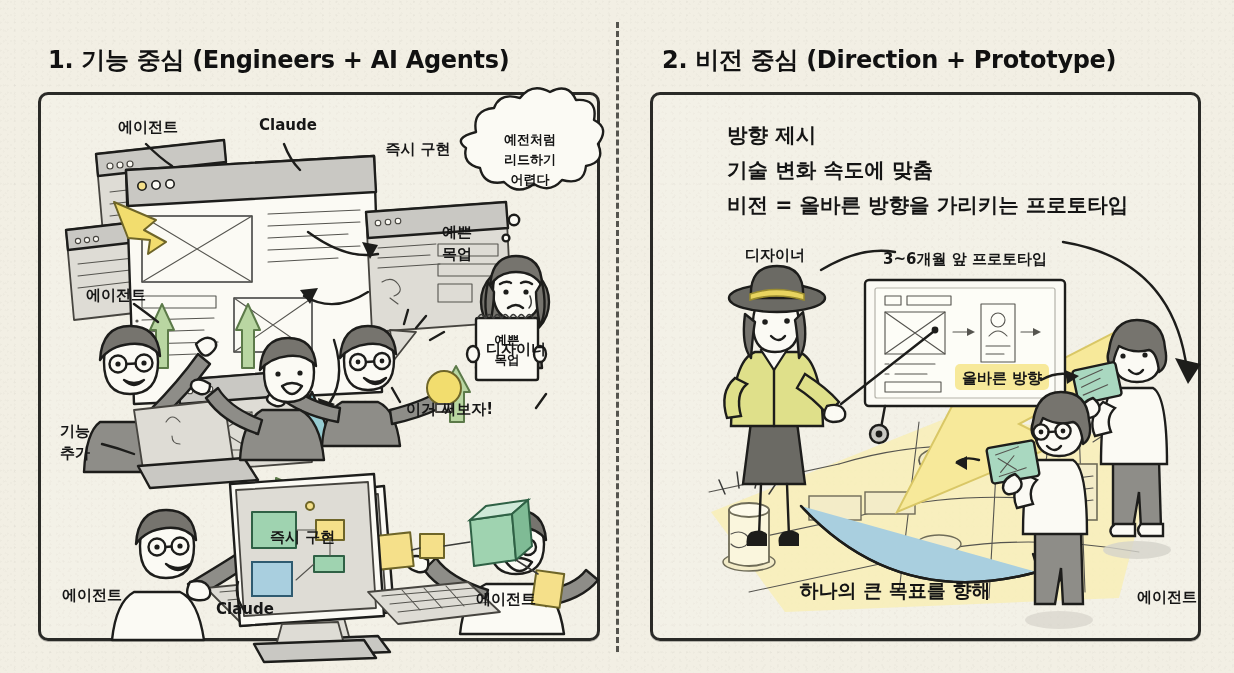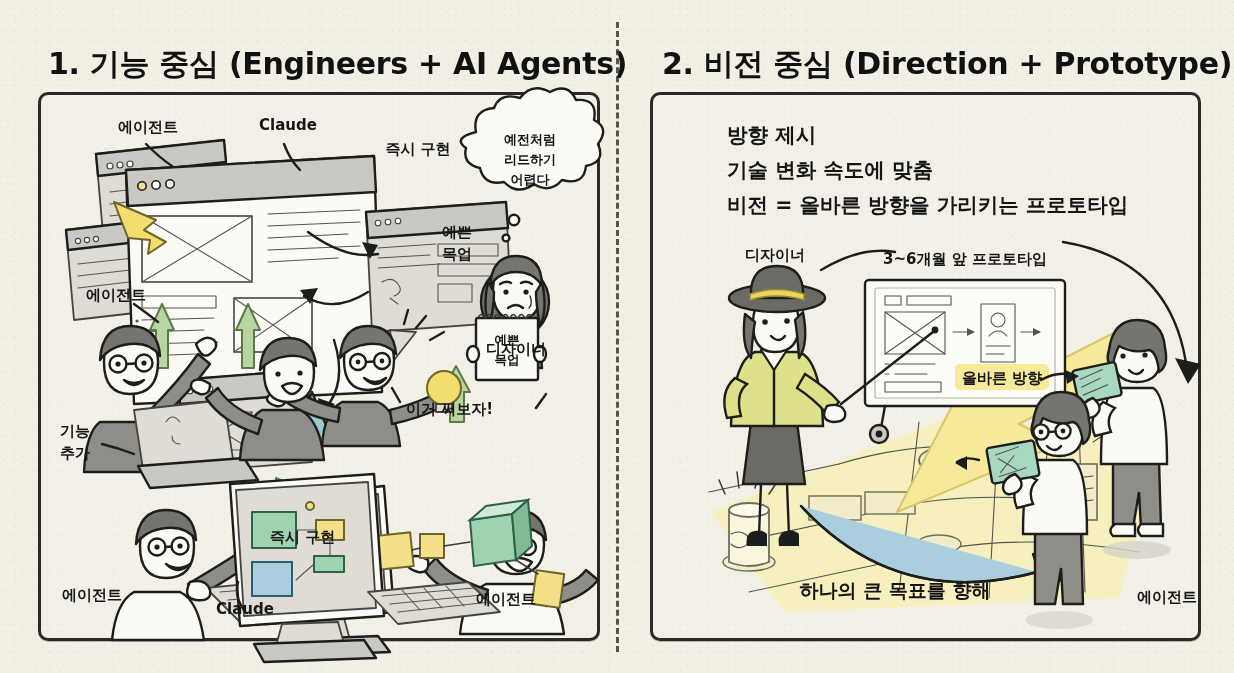--- a/index.html
+++ b/index.html
@@ -16,21 +16,21 @@
     background-image:
       radial-gradient(circle at 12% 22%, rgba(0,0,0,.022) 0 1px, transparent 1.2px),
       radial-gradient(circle at 62% 48%, rgba(0,0,0,.02) 0 1px, transparent 1.2px),
       radial-gradient(circle at 33% 77%, rgba(0,0,0,.018) 0 1px, transparent 1.2px),
       radial-gradient(circle at 85% 15%, rgba(0,0,0,.018) 0 1px, transparent 1.2px);
     background-size:7px 7px,9px 9px,11px 11px,13px 13px;
     opacity:.85;
   }
   .panel-title{
     position:absolute;z-index:5;
-    font-size:30px;font-weight:bold;letter-spacing:-.3px;
+    font-size:24px;font-weight:bold;letter-spacing:-.3px;
     white-space:nowrap;color:#111;
   }
   #title-left{left:48px;top:44px;}
   #title-right{left:662px;top:44px;}
 
   .frame{
     position:absolute;z-index:2;
     border:3px solid #2a2a27;
     border-radius:10px;
     background:rgba(255,255,255,0.12);

